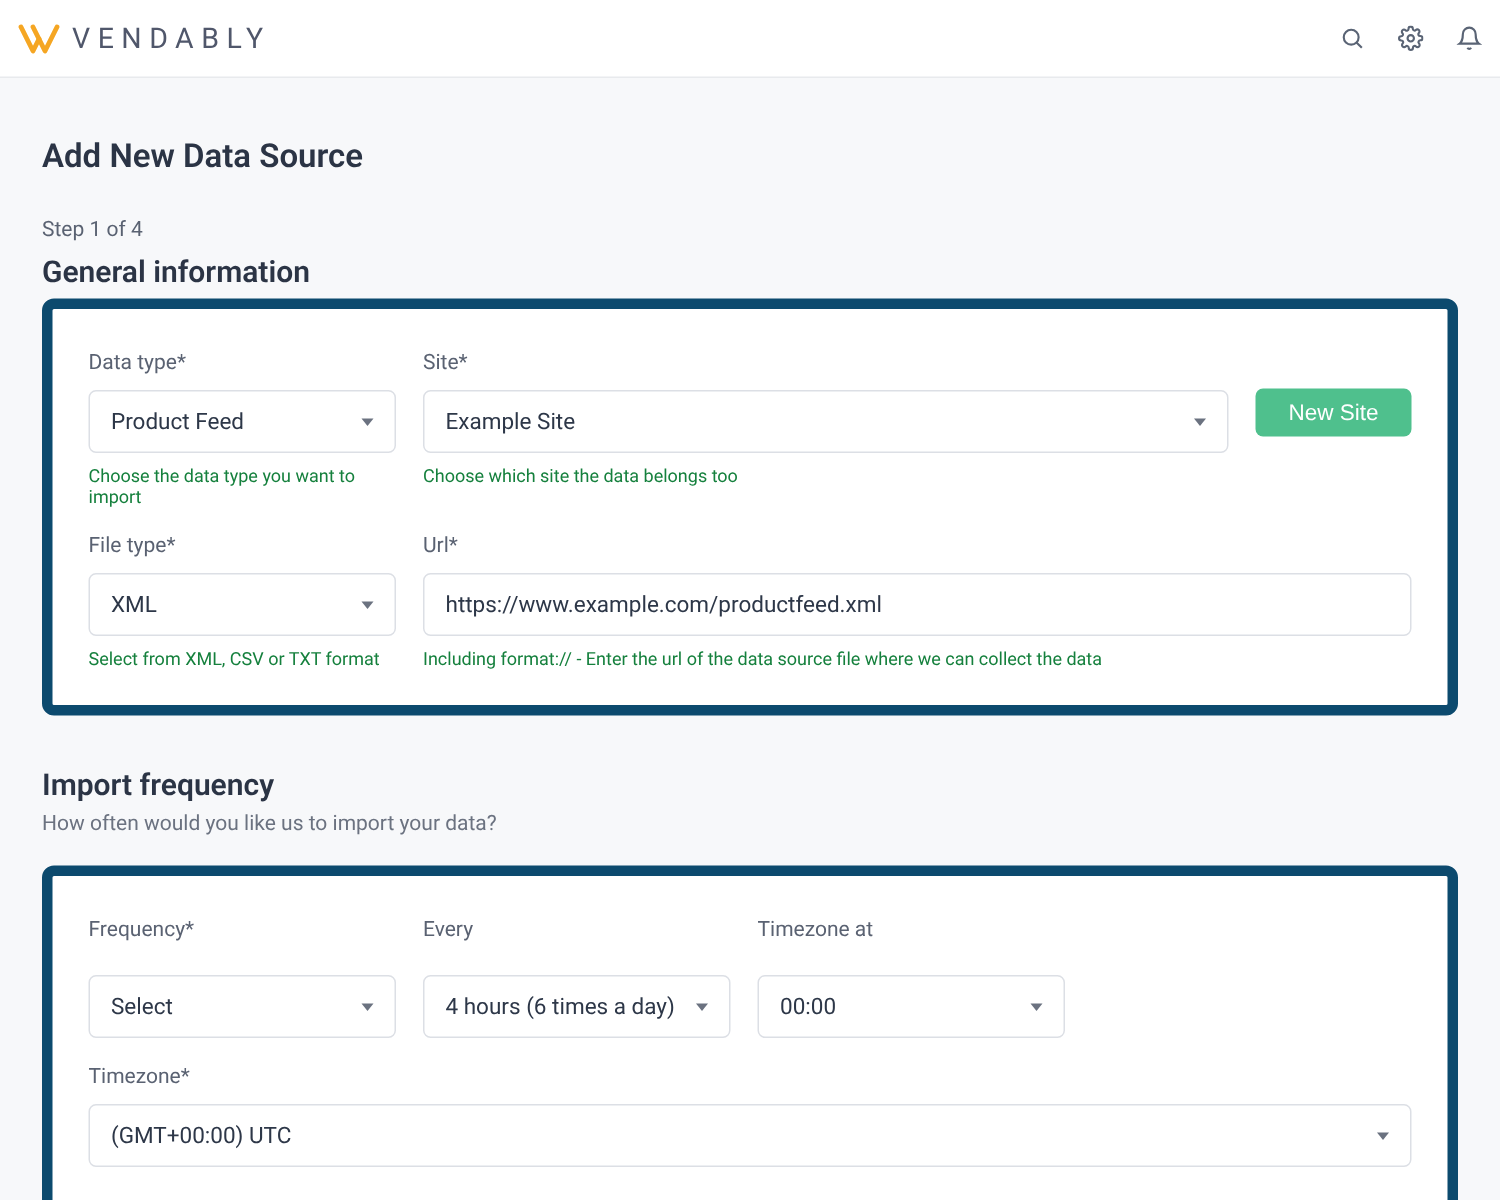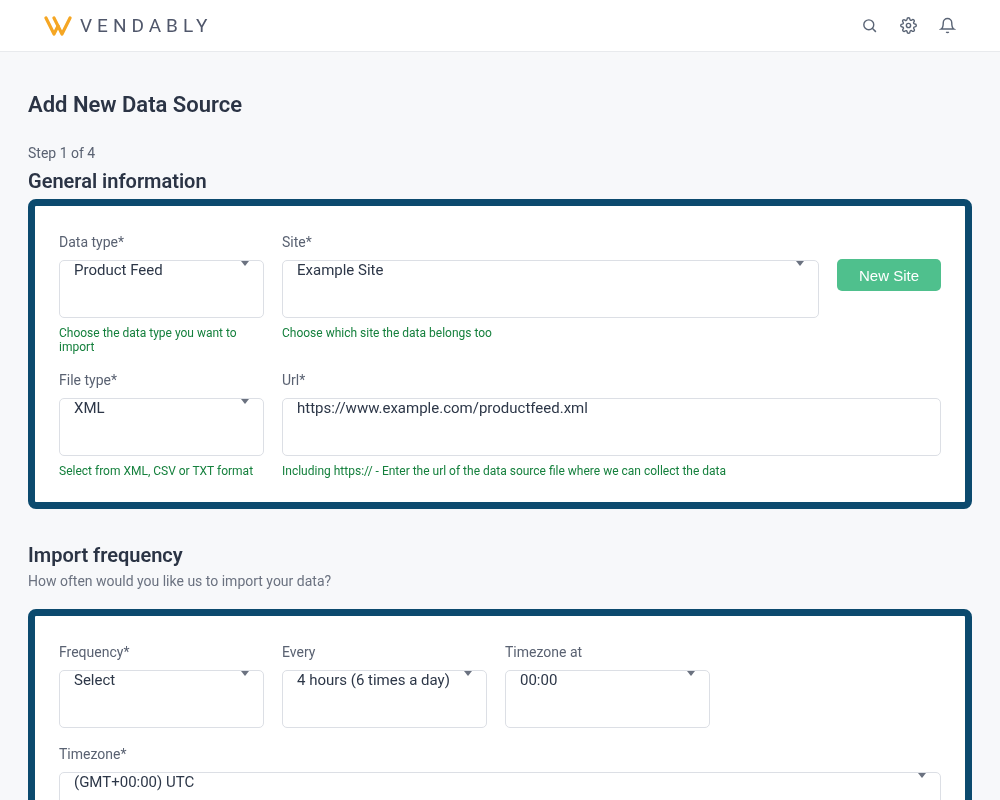--- a/index.html
+++ b/index.html
@@ -5,21 +5,21 @@
   * { box-sizing: border-box; margin: 0; padding: 0; }
   body {
     font-family: -apple-system, BlinkMacSystemFont, "Segoe UI", Roboto, "Helvetica Neue", Arial, sans-serif;
     background: #f7f8fa;
     color: #2d3748;
     font-size: 14px;
   }
   .header {
     background: #fff;
     border-bottom: 1px solid #e8eaed;
-    padding: 14px 44px;
+    padding: 14px 12px;
     display: flex;
     align-items: center;
     justify-content: space-between;
   }
   .logo-wrap {
     display: flex;
     align-items: center;
     gap: 8px;
   }
   .logo-text {
@@ -78,26 +78,26 @@
   .field { display: flex; flex-direction: column; }
   .field-label {
     font-size: 14px;
     color: #5a6272;
     margin-bottom: 10px;
   }
   .select, .input {
     border: 1px solid #dcdfe5;
     border-radius: 5px;
     background: #fff;
-    height: 58px;
+    height: 42px;
     padding: 0 14px;
     font-size: 15px;
     color: #2d3748;
     display: flex;
-    align-items: flex-start;
+    align-items: center;
     justify-content: space-between;
     cursor: pointer;
   }
   .input {
     cursor: text;
     justify-content: flex-start;
   }
   .caret {
     width: 0; height: 0;
     border-left: 4px solid transparent;
@@ -118,21 +118,21 @@
     height: 32px;
     padding: 0 22px;
     font-size: 15px;
     font-weight: 500;
     cursor: pointer;
     align-self: flex-start;
     margin-top: 25px;
   }
   .w-narrow { width: 205px; }
   .w-flex { flex: 1; }
-  .w-mid { width: 205px; }
+  .w-mid { width: 205px; gap: 12px; }
   .icon-svg { width:17px; height:17px; stroke:#5a6475; stroke-width:2; fill:none; }
 </style>
 </head>
 <body>
 
 <div class="header">
   <div class="logo-wrap">
     <svg width="28" height="22" viewBox="0 0 28 22">
       <path d="M2 3 L10 19 L14 11" stroke="#f5a623" stroke-width="3.2" fill="none" stroke-linecap="round" stroke-linejoin="round"></path>
       <path d="M10 3 L18 19 L26 3" stroke="#f5a623" stroke-width="3.2" fill="none" stroke-linecap="round" stroke-linejoin="round"></path>
@@ -196,21 +196,21 @@
           <span>XML</span>
           <span class="caret"></span>
         </div>
         <div class="help">Select from XML, CSV or TXT format</div>
       </div>
       <div class="field w-flex">
         <div class="field-label">Url*</div>
         <div class="input">
           <span>https://www.example.com/productfeed.xml</span>
         </div>
-        <div class="help">Including https:// - Enter the url of the data source file where we can collect the data</div>
+        <div class="help">Including format:// - Enter the url of the data source file where we can collect the data</div>
       </div>
     </div>
   </div>
 
   <h2>Import frequency</h2>
   <div class="section-desc">How often would you like us to import your data?</div>
 
   <div class="card">
     <div class="row">
       <div class="field w-mid">

